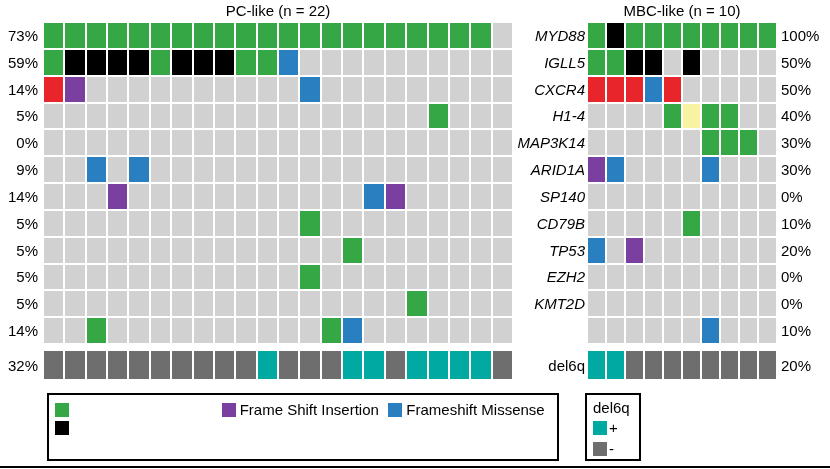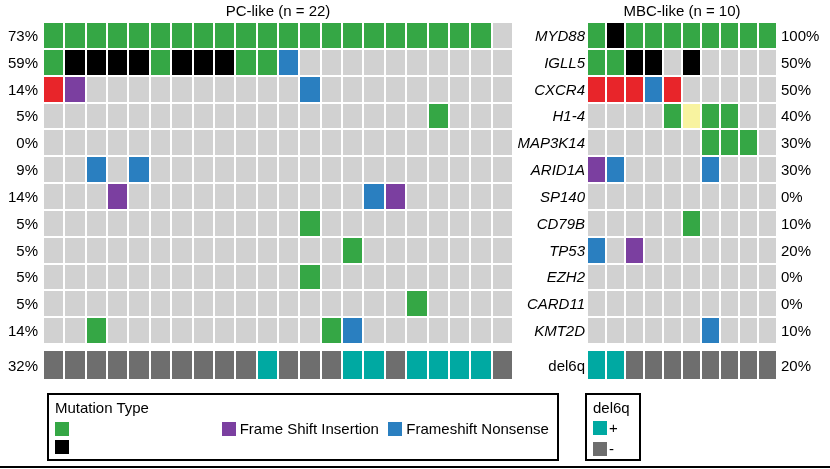--- a/index.html
+++ b/index.html
@@ -532,21 +532,20 @@
       <div class="gene-row">MYD88</div>
       <div class="gene-row">IGLL5</div>
       <div class="gene-row">CXCR4</div>
       <div class="gene-row">H1-4</div>
       <div class="gene-row">MAP3K14</div>
       <div class="gene-row">ARID1A</div>
       <div class="gene-row">SP140</div>
       <div class="gene-row">CD79B</div>
       <div class="gene-row">TP53</div>
       <div class="gene-row">EZH2</div>
-      <div class="gene-row">CARD11</div>
       <div class="gene-row">KMT2D</div>
     </div>
 
   <div class="cna" id="cna-pc" style="grid-template-columns: repeat(22, 1fr);">
       <div class="cell" style="background: rgb(110, 110, 110);"></div>
       <div class="cell" style="background: rgb(110, 110, 110);"></div>
       <div class="cell" style="background: rgb(110, 110, 110);"></div>
       <div class="cell" style="background: rgb(110, 110, 110);"></div>
       <div class="cell" style="background: rgb(110, 110, 110);"></div>
       <div class="cell" style="background: rgb(110, 110, 110);"></div>
@@ -578,32 +577,31 @@
       <div class="cell" style="background: rgb(110, 110, 110);"></div>
       <div class="cell" style="background: rgb(110, 110, 110);"></div>
       <div class="cell" style="background: rgb(110, 110, 110);"></div>
     </div>
 
   <div id="cna-label">del6q</div>
   <div class="pct-cna" id="pct-cna-left">32%</div>
   <div class="pct-cna" id="pct-cna-right">20%</div>
 
   <div class="legend-box" id="legend-mutation">
-    <div class="legend-title">Mutation Type</div>
     <div class="legend-grid" id="legend-mutation-items">
         <div class="legend-item">
           <span class="swatch" style="background: rgb(53, 167, 69);"></span>
         </div>
         <div class="legend-item">
           <span class="swatch" style="background: rgb(123, 63, 160);"></span>
           <span>Frame Shift Insertion</span>
         </div>
         <div class="legend-item">
           <span class="swatch" style="background: rgb(42, 127, 192);"></span>
-          <span>Frameshift Nonsense</span>
+          <span>Frameshift Missense</span>
         </div>
         <div class="legend-item">
           <span class="swatch" style="background: rgb(0, 0, 0);"></span>
         </div>
       </div>
   </div>
 
   <div class="legend-box" id="legend-cna">
     <div class="legend-title">del6q</div>
     <div id="legend-cna-items">

